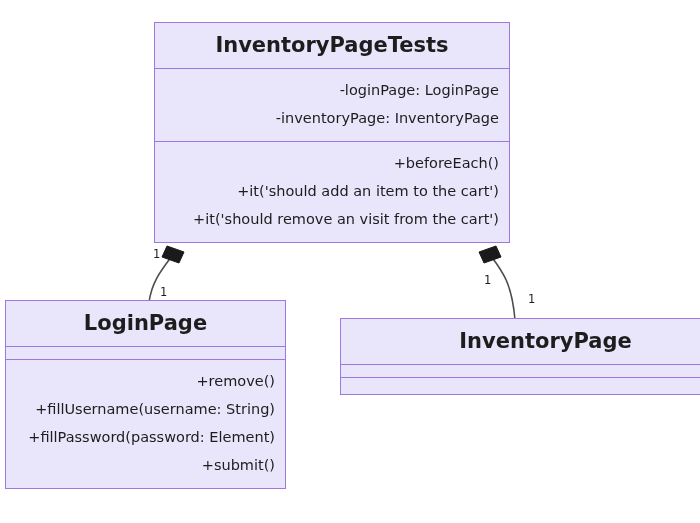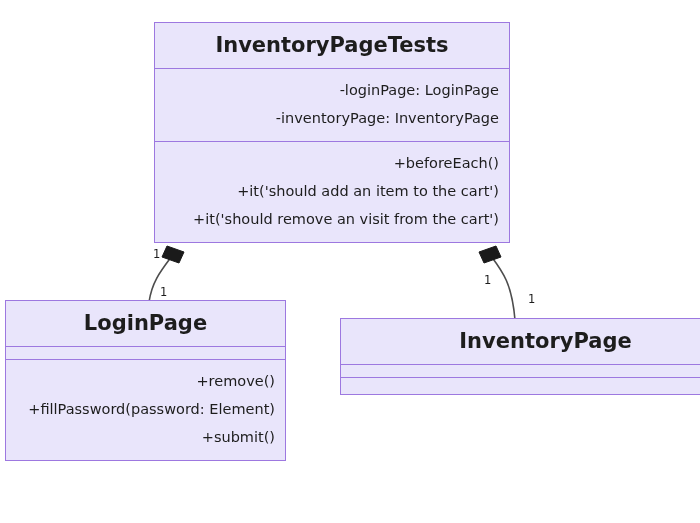--- a/index.html
+++ b/index.html
@@ -114,20 +114,21 @@
       <div class="uml-row">+it('should add an item to the cart')</div>
       <div class="uml-row">+it('should remove an visit from the cart')</div>
     </div>
   </div>
 
   <div class="uml-class" id="class-loginpage">
     <div class="uml-title">LoginPage</div>
     <div class="uml-compartment empty"></div>
     <div class="uml-compartment">
       <div class="uml-row">+remove()</div>
+      <div class="uml-row">+fillUsername(username: String)</div>
       <div class="uml-row">+fillPassword(password: Element)</div>
       <div class="uml-row">+submit()</div>
     </div>
   </div>
 
   <div class="uml-class" id="class-inventorypage">
     <div class="uml-title">InventoryPage</div>
     <div class="uml-compartment empty"></div>
     <div class="uml-compartment">
     </div>

